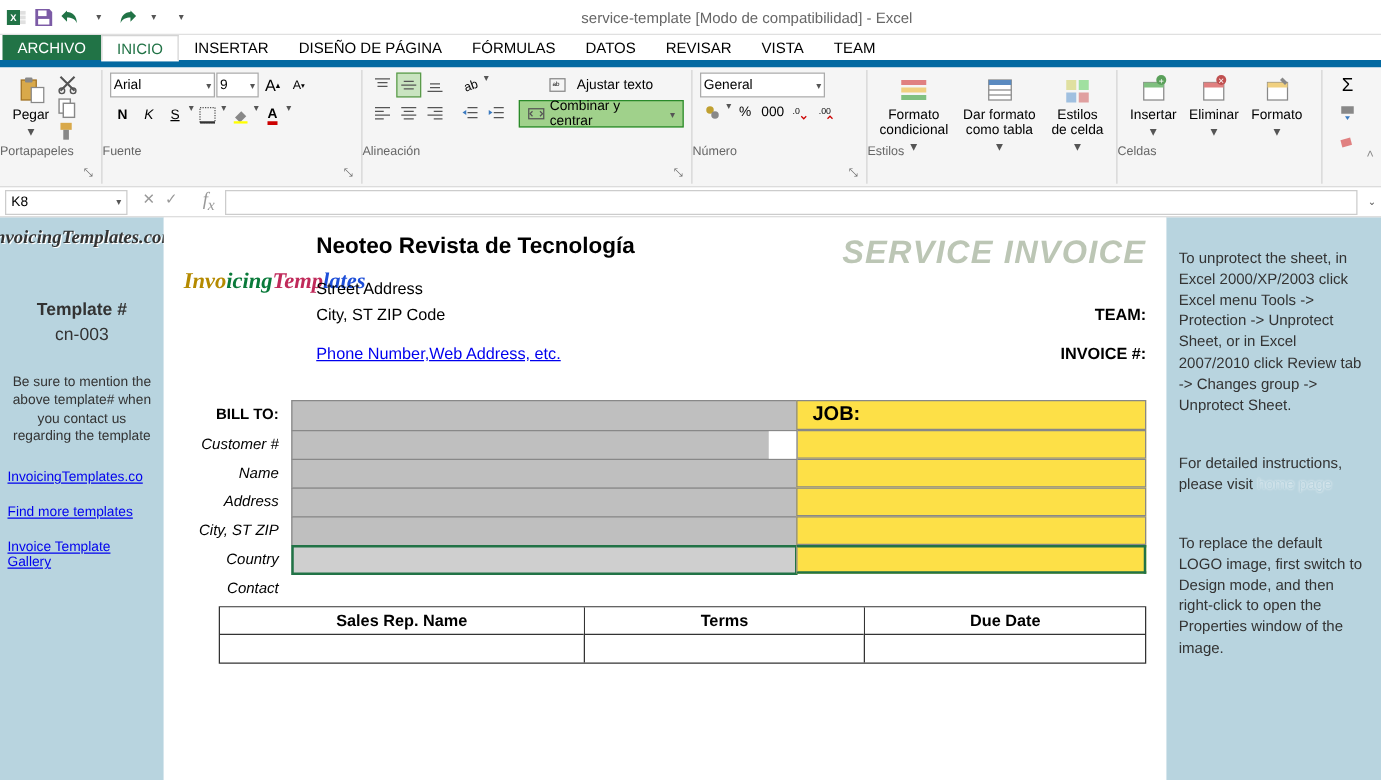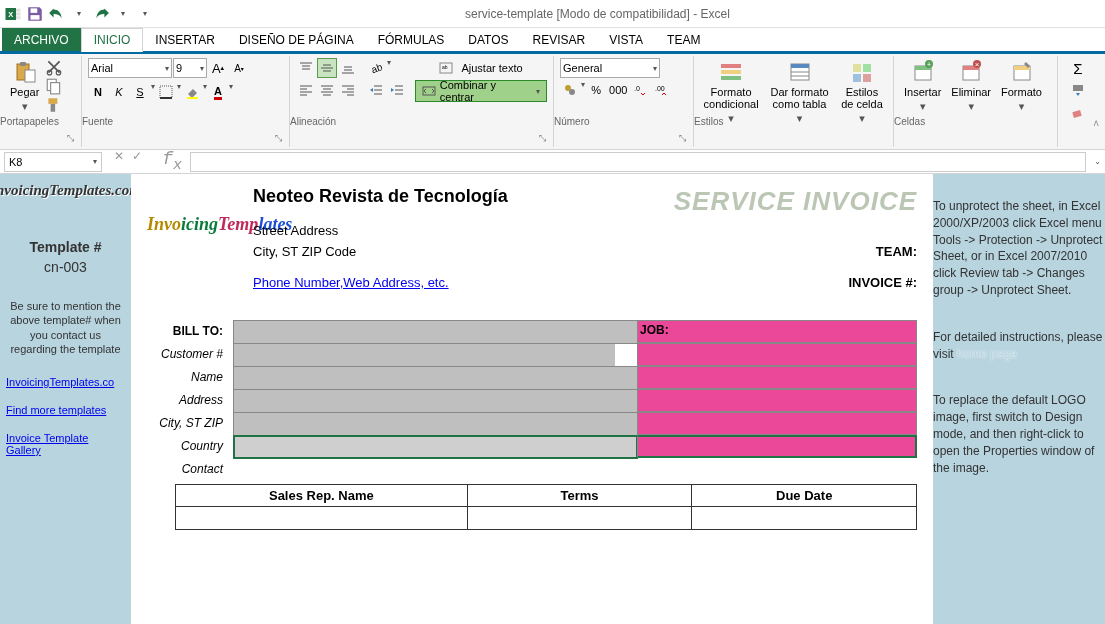--- a/index.html
+++ b/index.html
@@ -1,21 +1,21 @@
 <!DOCTYPE html>
 <html><head>
 <meta charset="utf-8">
 <style>
 * { margin:0; padding:0; box-sizing:border-box; }
 body { font-family:'Segoe UI',Tahoma,sans-serif; font-size:12px; background:#fff; overflow:hidden; width:1105px; height:624px; }
 .titlebar { height:28px; background:#fff; display:flex; align-items:center; padding:0 4px; border-bottom:1px solid #e0e0e0; }
 .qat { display:flex; gap:4px; align-items:center; }
 .qat-icon { width:18px; height:18px; display:flex; align-items:center; justify-content:center; cursor:pointer; }
 .title-text { flex:1; text-align:center; font-size:12px; color:#666; }
-.tabs { height:26px; display:flex; align-items:stretch; background:#fff; border-bottom:3px solid #0369a1; padding-left:2px; }
+.tabs { height:26px; display:flex; align-items:stretch; background:#fff; border-bottom:6px solid #0369a1; padding-left:2px; }
 .tab { padding:4px 12px; font-size:12px; cursor:pointer; display:flex; align-items:center; text-transform:uppercase; }
 .tab-file { background:#217346; color:#fff; }
 .tab-active { background:#fff; border:1px solid #d4d4d4; border-bottom:1px solid #fff; color:#217346; margin-bottom:-1px; }
 .ribbon { height:96px; background:#f5f5f5; border-bottom:1px solid #d4d4d4; display:flex; padding:2px 0; }
 .rgroup { border-right:1px solid #d4d4d4; padding:2px 6px; display:flex; flex-direction:column; position:relative; }
 .rgroup-label { position:absolute; bottom:20px; left:0; right:0; text-align:left; font-size:10px; color:#666; }
 .rgroup-body { flex:1; display:flex; gap:2px; }
 .big-btn { display:flex; flex-direction:column; align-items:center; justify-content:flex-start; padding:2px 4px; cursor:pointer; min-width:36px; }
 .big-btn svg { width:24px; height:24px; }
 .big-btn span { font-size:11px; margin-top:2px; text-align:center; line-height:1.1; }
@@ -26,48 +26,48 @@
 .font-size-sel { width:34px; height:20px; border:1px solid #aaa; font-size:11px; padding:0 2px; background:#fff; display:flex; align-items:center; justify-content:space-between; }
 .tiny-arrow { font-size:8px; color:#555; }
 .bold-row { display:flex; gap:1px; }
 .tool-btn { min-width:20px; height:20px; display:flex; align-items:center; justify-content:center; cursor:pointer; font-size:11px; padding:0 2px; }
 .merge-btn { background:#a0d18b; border:1px solid #2a8a2a; padding:0 6px; height:22px; display:flex; align-items:center; gap:4px; cursor:pointer; font-size:11px; }
 .nf-sel { width:100px; height:20px; border:1px solid #aaa; font-size:11px; background:#fff; display:flex; align-items:center; justify-content:space-between; padding:0 2px; }
 .dialog-launcher { position:absolute; right:2px; bottom:2px; width:12px; height:12px; font-size:9px; color:#666; cursor:pointer; }
 .namebox-row { height:24px; display:flex; align-items:center; border-bottom:1px solid #d4d4d4; background:#fff; }
 .name-box { width:98px; height:20px; border:1px solid #ccc; margin:0 4px; padding:0 4px; font-size:11px; display:flex; align-items:center; justify-content:space-between; }
 .fx-buttons { display:flex; gap:8px; padding:0 8px; color:#999; }
-.fx-lbl { font-style:italic; font-family:Liberation Mono, monospace; font-size:18px; margin-left:12px; }
+.fx-lbl { font-style:italic; font-family:Liberation Serif, serif; font-size:15px; margin-left:12px; }
 .formula-bar { flex:1; height:20px; border:1px solid #ccc; margin-right:4px; }
 .sheet-area { display:flex; height:450px; }
 .left-panel { width:131px; background:#B8D4DF; padding:8px 6px; font-size:11px; color:#333; display:flex; flex-direction:column; align-items:center; text-align:center; }
 .tpl-label { font-weight:bold; font-size:14px; margin-top:40px; margin-bottom:4px; }
 .tpl-num { font-size:14px; margin-bottom:24px; }
 .tpl-note { font-size:11px; margin-bottom:20px; line-height:1.3; }
 .link { color:#0000EE; text-decoration:underline; cursor:pointer; display:block; margin-bottom:16px; font-size:11px; text-align:left; align-self:flex-start; }
 .main-sheet { flex:1; background:#fff; padding:12px 16px 0 16px; position:relative; }
 .logo-col { width:106px; }
 .serv-title { color:#BCC6B5; font-size:26px; font-weight:bold; letter-spacing:1px; text-align:right; font-style:italic; }
 .co-name { font-size:18px; font-weight:bold; }
 .addr { font-size:13px; margin-top:6px; }
 .ph-link { color:#0000EE; text-decoration:underline; font-size:13px; }
 .date-lbl { text-align:right; font-weight:bold; font-size:13px; }
 .bill-table { margin-top:30px; width:100%; }
 .bill-row { display:flex; align-items:stretch; }
 .bill-label { width:86px; text-align:right; padding-right:10px; font-size:12px; font-style:italic; padding-top:4px; }
 .bill-label.hdr { font-weight:bold; font-style:normal; }
 .bill-cell { flex:1; background:#BFBFBF; border:1px solid #888; min-height:24px; margin-bottom:-1px; }
 .bill-cell.sel { background:#cfcfcf; border:2px solid #217346; }
-.job-cell { width:280px; background:#ec4899; border:1px solid #888; margin-left:-1px; padding:2px 2px; font-weight:bold; font-size:12px; }
+.job-cell { width:280px; background:#fde047; border:1px solid #888; margin-left:-1px; padding:2px 12px; font-weight:bold; font-size:16px; }
 .sales-table { margin-top:8px; display:flex; border:1px solid #333; margin-left:28px; }
 .sales-table .st-col { flex:1; border-right:1px solid #333; }
 .sales-table .st-col:last-child { border-right:none; }
 .st-head { background:#fff; border-bottom:1px solid #333; text-align:center; font-weight:bold; padding:3px; font-size:13px; }
 .st-body { height:22px; }
-.right-panel { width:172px; background:#B8D4DF; padding:24px 0; font-size:12px; color:#333; line-height:1.4; }
+.right-panel { width:172px; background:#B8D4DF; padding:24px 10px; font-size:12px; color:#333; line-height:1.4; }
 .right-panel p { margin-bottom:30px; }
 .hp-link { color:#B8D4DF; text-shadow:0 0 2px #fff; }
 .logo-text { font-family:'Times New Roman',serif; font-style:italic; font-weight:bold; font-size:18px; display:inline-block; }
 .lt1{color:#b58a00}.lt2{color:#0a7a3a}.lt3{color:#c02a5a}.lt4{color:#1d4ed8}
 .collapse-caret { position:absolute; right:4px; bottom:2px; font-size:10px; color:#888; cursor:pointer; }
 .sheet-wrap{display:flex;align-items:flex-start;}
 .sheet-mid{flex:1;}
 </style>
 </head>
 <body>

